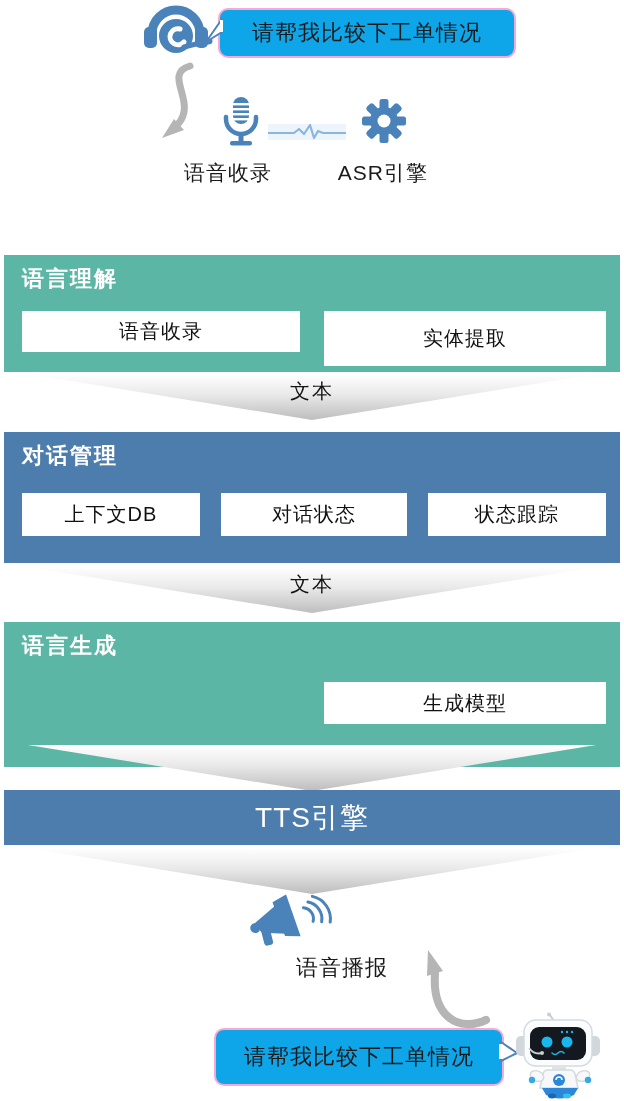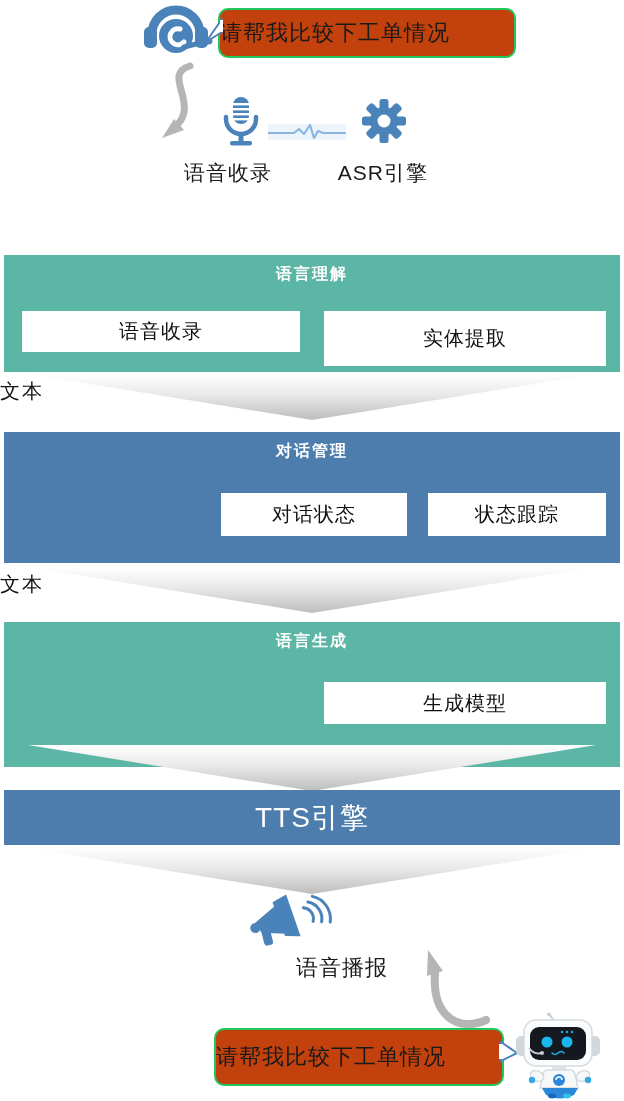--- a/index.html
+++ b/index.html
@@ -5,45 +5,45 @@
   html,body{margin:0;padding:0;background:#ffffff;}
   #canvas{
     position:relative;width:624px;height:1101px;margin:0 auto;
     background:#ffffff;overflow:hidden;
     font-family:"Liberation Sans","DejaVu Sans",sans-serif;
     color:#1a1a1a;
   }
   .abs{position:absolute;}
   
   .bubble{
-    position:absolute;background:#c2410c;border:2px solid #22c55e;border-radius:10px;
-    display:flex;align-items:center;justify-content:flex-start;
+    position:absolute;background:#0ea5e9;border:2px solid #f9a8d4;border-radius:10px;
+    display:flex;align-items:center;justify-content:center;
     font-size:22px;letter-spacing:1px;white-space:nowrap;
   }
   .bubble .tail{position:absolute;}
   
   .block{position:absolute;left:4px;width:616px;}
   .block.green{background:#5cb6a5;}
   .block.blue{background:#4d7dad;}
   .block-title{
-    text-align:center;color:#ffffff;font-weight:bold;font-size:16px;
-    padding-top:9px;letter-spacing:2px;
+    text-align:left;color:#ffffff;font-weight:bold;font-size:22px;
+    padding-top:9px;letter-spacing:2px;padding-left:18px;
   }
   .subbox{
     position:absolute;background:#ffffff;text-align:center;
     font-size:20px;letter-spacing:1px;color:#111;
     display:flex;align-items:center;justify-content:center;
   }
   .tts-title{
     text-align:center;color:#ffffff;font-size:28px;font-weight:400;
     line-height:55px;letter-spacing:1px;
   }
   .chevron{position:absolute;left:0;width:624px;height:50px;}
   .chevron .chev-label{
-    position:absolute;left:0;top:5px;width:100%;
+    position:absolute;left:0;top:5px;width:100%;text-align:center;
     font-size:20px;letter-spacing:2px;color:#141414;
   }
   .stage-label{
     position:absolute;text-align:right;font-size:21px;letter-spacing:1px;color:#1a1a1a;
   }
 </style>
 </head>
 <body>
 
 <div id="canvas">
@@ -124,20 +124,21 @@
 
   <div class="chevron" style="top:373px">
     <svg width="624" height="50" viewBox="0 0 624 50">
       <use href="#chevShape"></use>
     </svg>
     <div class="chev-label">文本</div>
   </div>
 
   <div class="block blue" style="top:432px;height:131px">
     <div class="block-title">对话管理</div>
+    <div class="subbox" style="left:18px;top:61px;width:178px;height:43px">上下文DB</div>
     <div class="subbox" style="left:217px;top:61px;width:186px;height:43px">对话状态</div>
     <div class="subbox" style="left:424px;top:61px;width:178px;height:43px">状态跟踪</div>
   </div>
 
   <div class="chevron" style="top:566px">
     <svg width="624" height="50" viewBox="0 0 624 50">
       <use href="#chevShape"></use>
     </svg>
     <div class="chev-label">文本</div>
   </div>

